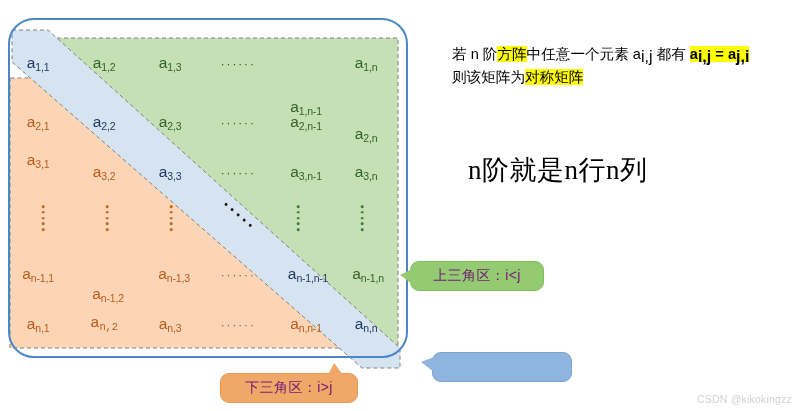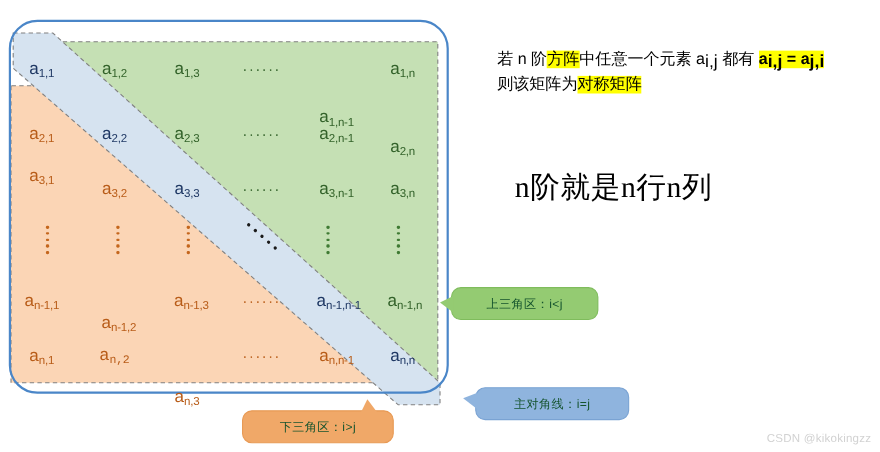--- a/index.html
+++ b/index.html
@@ -106,22 +106,22 @@
     color: #000;
     letter-spacing: 0.5px;
     font-family: "Liberation Serif", "DejaVu Serif", serif;
     white-space: nowrap;
   }
 
   
   .callout {
     position: absolute;
     border-radius: 9px;
-    color: #14532d;
-    font-size: 11px;
+    color: #701a75;
+    font-size: 14px;
     display: flex; align-items: center; justify-content: center;
     white-space: nowrap;
     letter-spacing: 0.4px;
     font-family: "Liberation Sans", "DejaVu Sans", sans-serif;
   }
   #callout-upper {
     left: 410px; top: 261px;
     width: 134px; height: 30px;
     background: #94cb72;
     border: 1px solid #7fbc5c;
@@ -206,21 +206,21 @@
         <div class="cell c-diag" style="left: 170px; top: 172px;"><span>a</span><sub>3,3</sub></div>
         <div class="cell c-upper" style="left: 306px; top: 172px;"><span>a</span><sub>3,n-1</sub></div>
         <div class="cell c-upper" style="left: 366px; top: 172px;"><span>a</span><sub>3,n</sub></div>
         <div class="cell c-lower" style="left: 38px; top: 274px;"><span>a</span><sub>n-1,1</sub></div>
         <div class="cell c-lower" style="left: 108px; top: 274px; margin-top: 20px;"><span>a</span><sub>n-1,2</sub></div>
         <div class="cell c-lower" style="left: 174px; top: 274px;"><span>a</span><sub>n-1,3</sub></div>
         <div class="cell c-diag" style="left: 308px; top: 274px;"><span>a</span><sub>n-1,n-1</sub></div>
         <div class="cell c-upper" style="left: 368px; top: 274px;"><span>a</span><sub>n-1,n</sub></div>
         <div class="cell c-lower" style="left: 38px; top: 324px;"><span>a</span><sub>n,1</sub></div>
         <div class="cell c-lower" style="left: 104px; top: 324px; font-family: Liberation Mono, monospace;"><span>a</span><sub>n,2</sub></div>
-        <div class="cell c-lower" style="left: 170px; top: 324px; margin-top: 37px;"><span>a</span><sub>n,3</sub></div>
+        <div class="cell c-lower" style="left: 170px; top: 324px;"><span>a</span><sub>n,3</sub></div>
         <div class="cell c-lower" style="left: 306px; top: 324px;"><span>a</span><sub>n,n-1</sub></div>
         <div class="cell c-diag" style="left: 366px; top: 324px;"><span>a</span><sub>n,n</sub></div>
         <div class="hdots up" style="left: 238px; top: 63px;">······</div>
         <div class="hdots up" style="left: 238px; top: 122px;">······</div>
         <div class="hdots up" style="left: 238px; top: 172px;">······</div>
         <div class="hdots low" style="left: 238px; top: 274px;">······</div>
         <div class="hdots low" style="left: 238px; top: 324px;">······</div>
         <div class="vdots low" style="left: 43px; top: 218px;">
           <i></i>
           <i></i>
@@ -277,21 +277,20 @@
 
   <div id="big-note">n阶就是n行n列</div>
 
   <div class="callout" id="callout-upper">
     <span class="tail"></span>
     <span>上三角区：i&lt;j</span>
   </div>
 
   <div class="callout" id="callout-diag">
     <span class="tail"></span>
-    <span>主对角线：i=j</span>
   </div>
 
   <div class="callout" id="callout-lower">
     <span class="tail"></span>
     <span>下三角区：i&gt;j</span>
   </div>
 
   <div id="watermark">CSDN @kikokingzz</div>
 </div>
 

